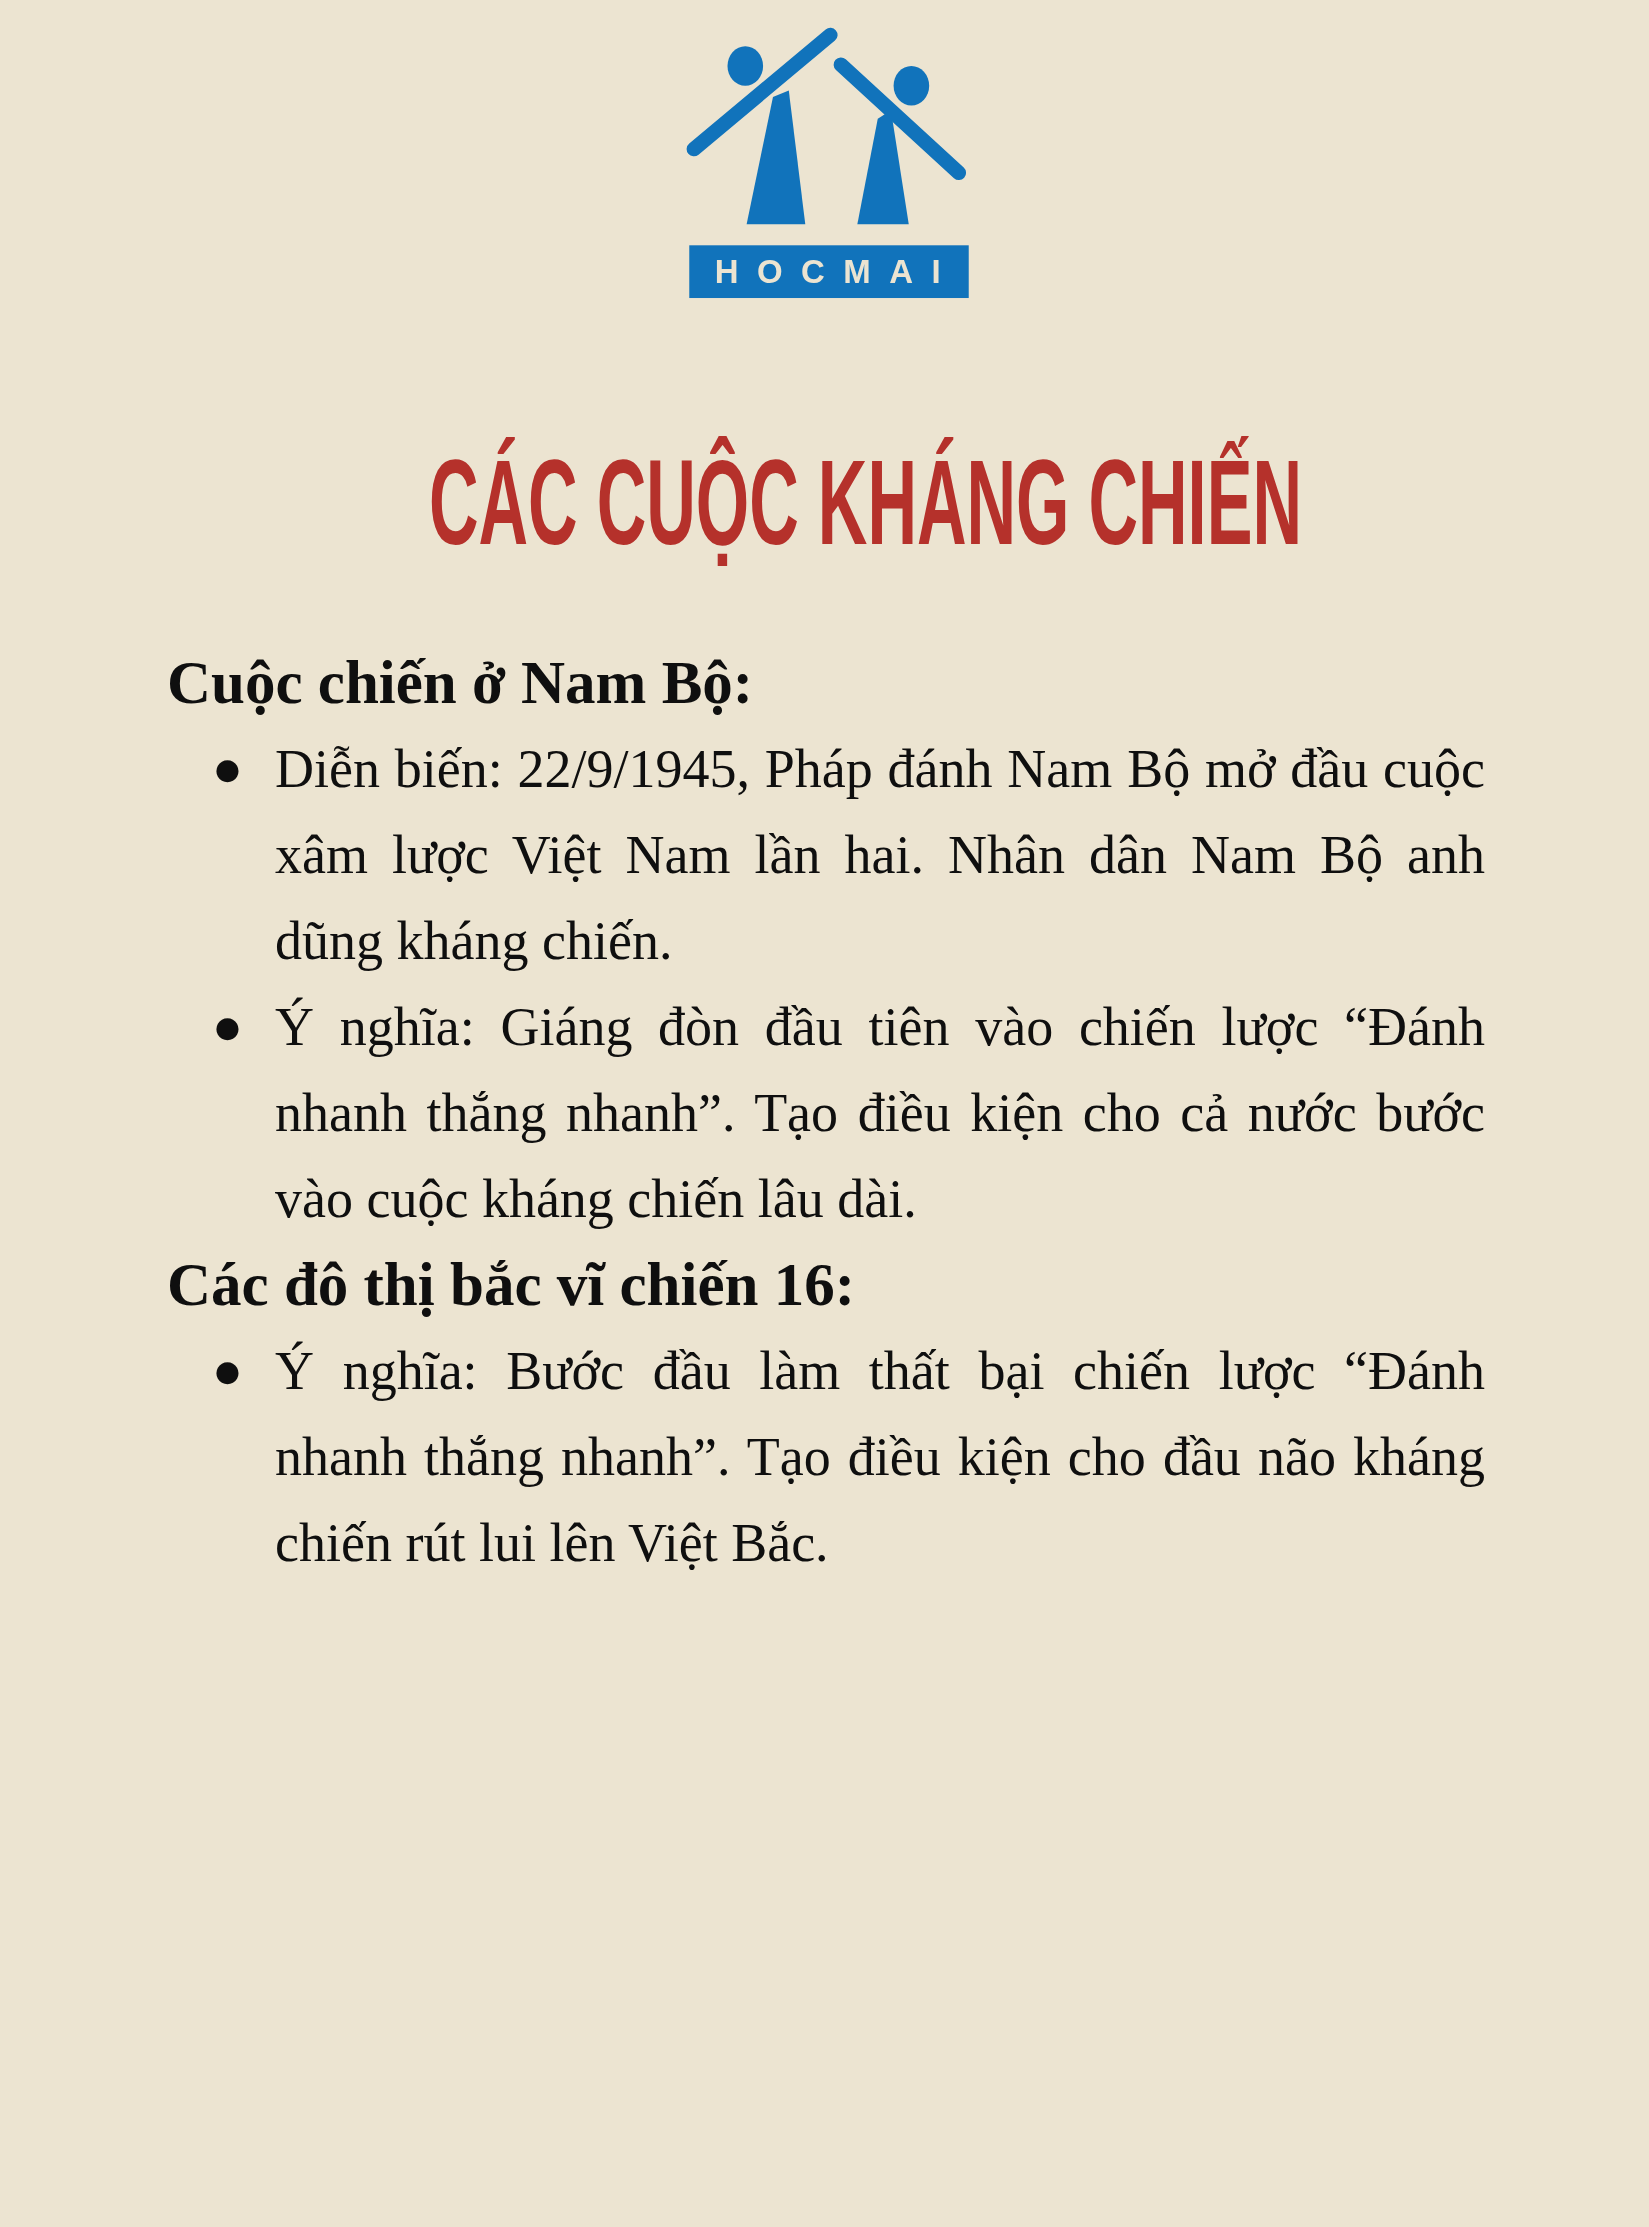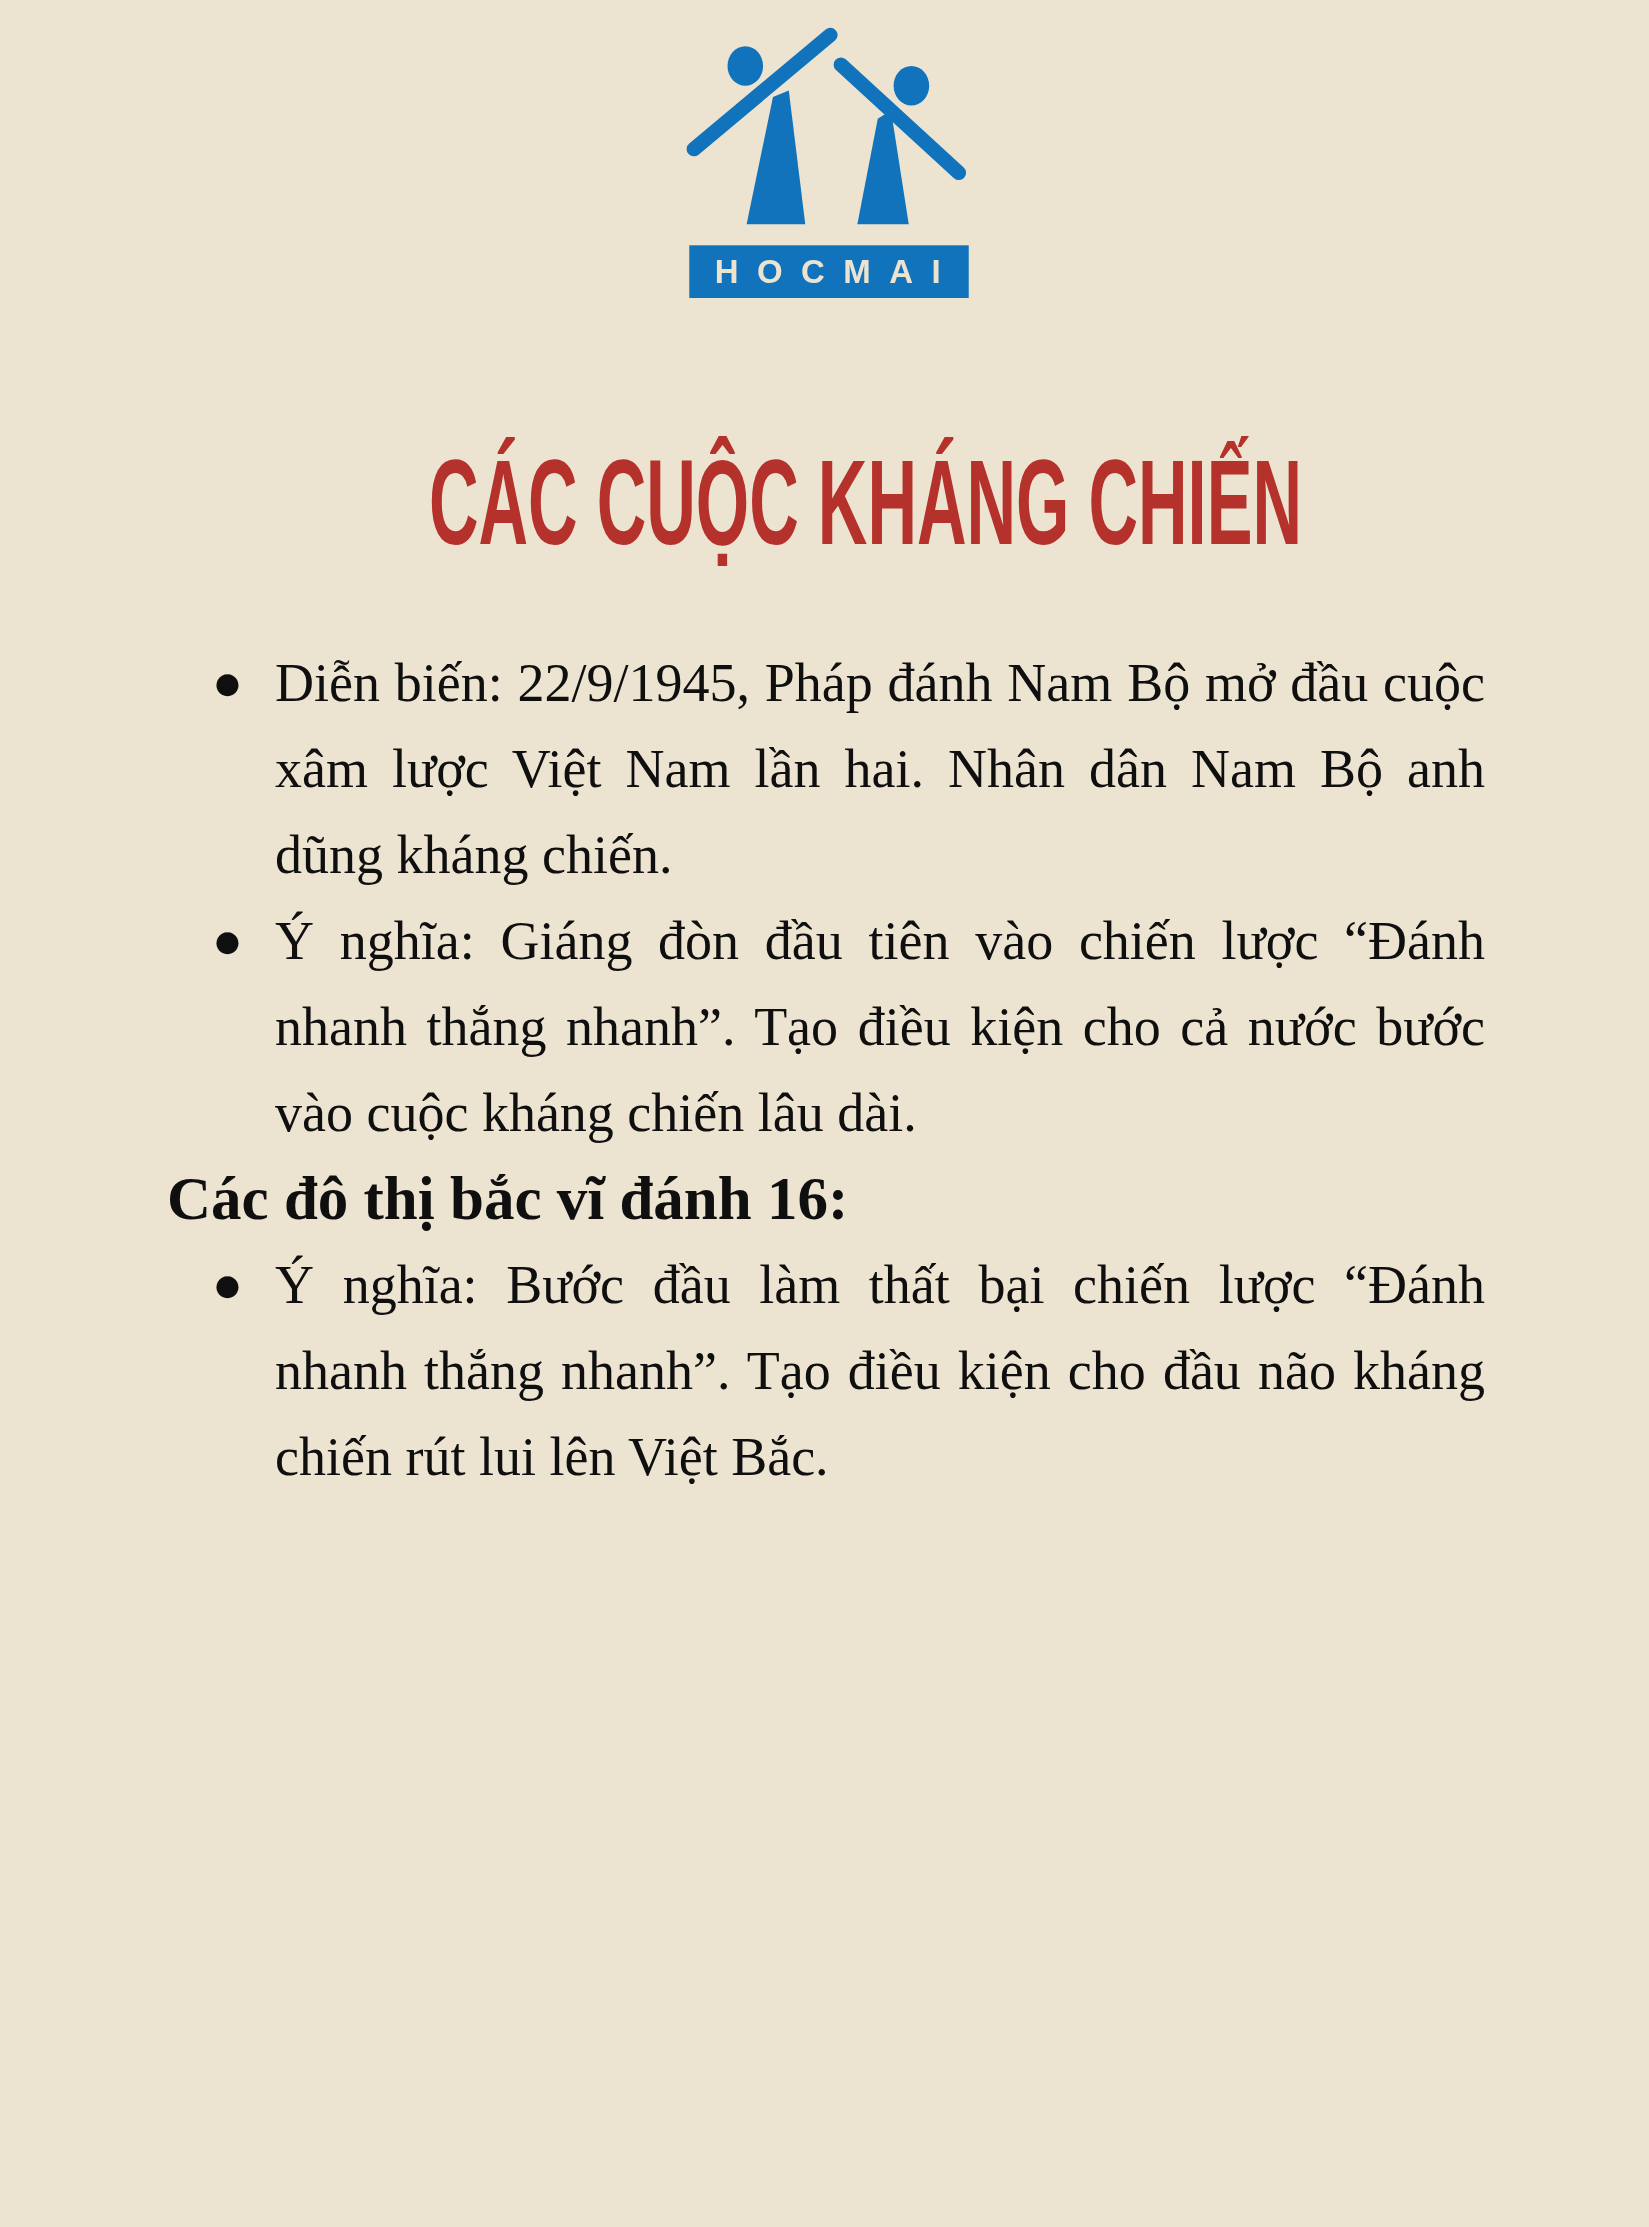--- a/index.html
+++ b/index.html
@@ -83,33 +83,34 @@
 </div>
 
 <div class="title-wrap">
   <svg viewBox="0 0 1322 230" width="873" height="152">
     <text x="661" y="185" text-anchor="middle" textLength="1322" lengthAdjust="spacingAndGlyphs" style="font-family:'Liberation Sans',sans-serif;font-weight:700;font-size:182px" fill="#b5312b">CÁC CUỘC KHÁNG CHIẾN</text>
   </svg>
 </div>
 
 <div class="content">
 
+  <h2 class="section-heading">Cuộc chiến ở Nam Bộ:</h2>
 
   <ul class="bullets">
     <li>
       <span class="bullet">●</span>
       <span class="li-text">Diễn biến: 22/9/1945, Pháp đánh Nam Bộ mở đầu cuộc xâm lược Việt Nam lần hai. Nhân dân Nam Bộ anh dũng kháng chiến.</span>
     </li>
     <li>
       <span class="bullet">●</span>
       <span class="li-text">Ý nghĩa: Giáng đòn đầu tiên vào chiến lược “Đánh nhanh thắng nhanh”. Tạo điều kiện cho cả nước bước vào cuộc kháng chiến lâu dài.</span>
     </li>
   </ul>
 
-  <h2 class="section-heading">Các đô thị bắc vĩ đánh 16:</h2>
+  <h2 class="section-heading">Các đô thị bắc vĩ chiến 16:</h2>
 
   <ul class="bullets">
     <li>
       <span class="bullet">●</span>
       <span class="li-text">Ý nghĩa: Bước đầu làm thất bại chiến lược “Đánh nhanh thắng nhanh”. Tạo điều kiện cho đầu não kháng chiến rút lui lên Việt Bắc.</span>
     </li>
   </ul>
 
 </div>
 

